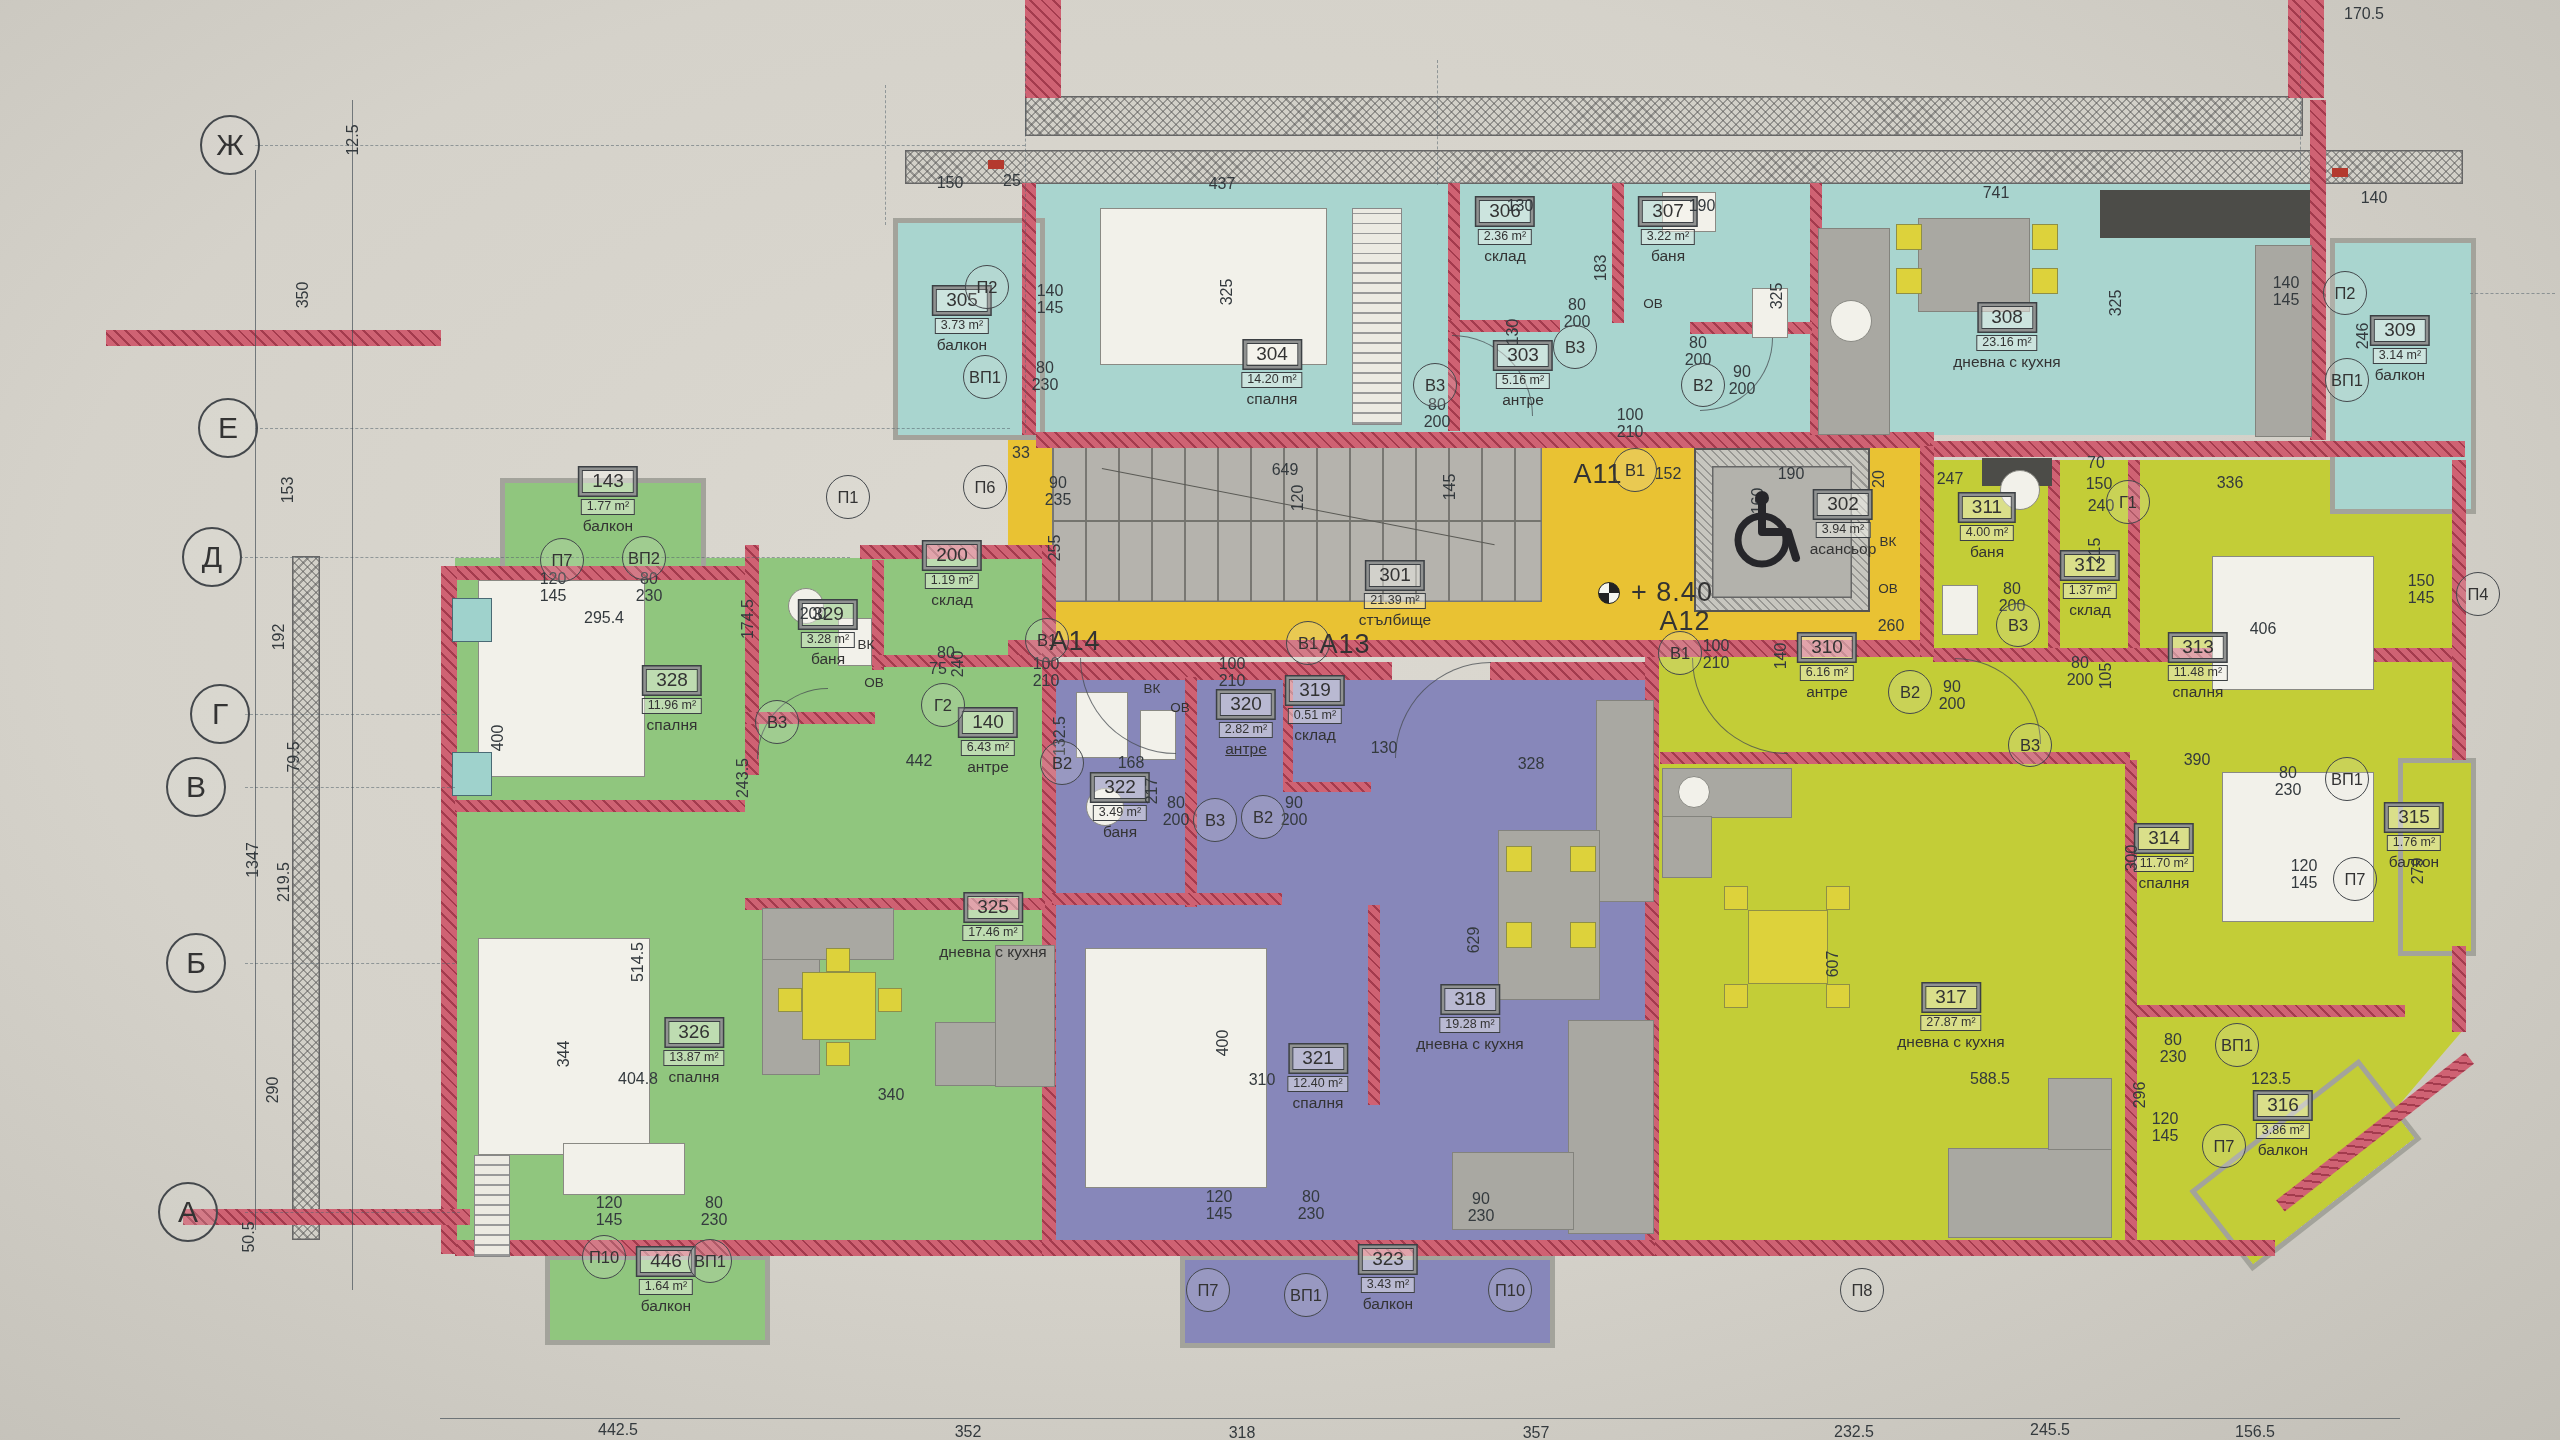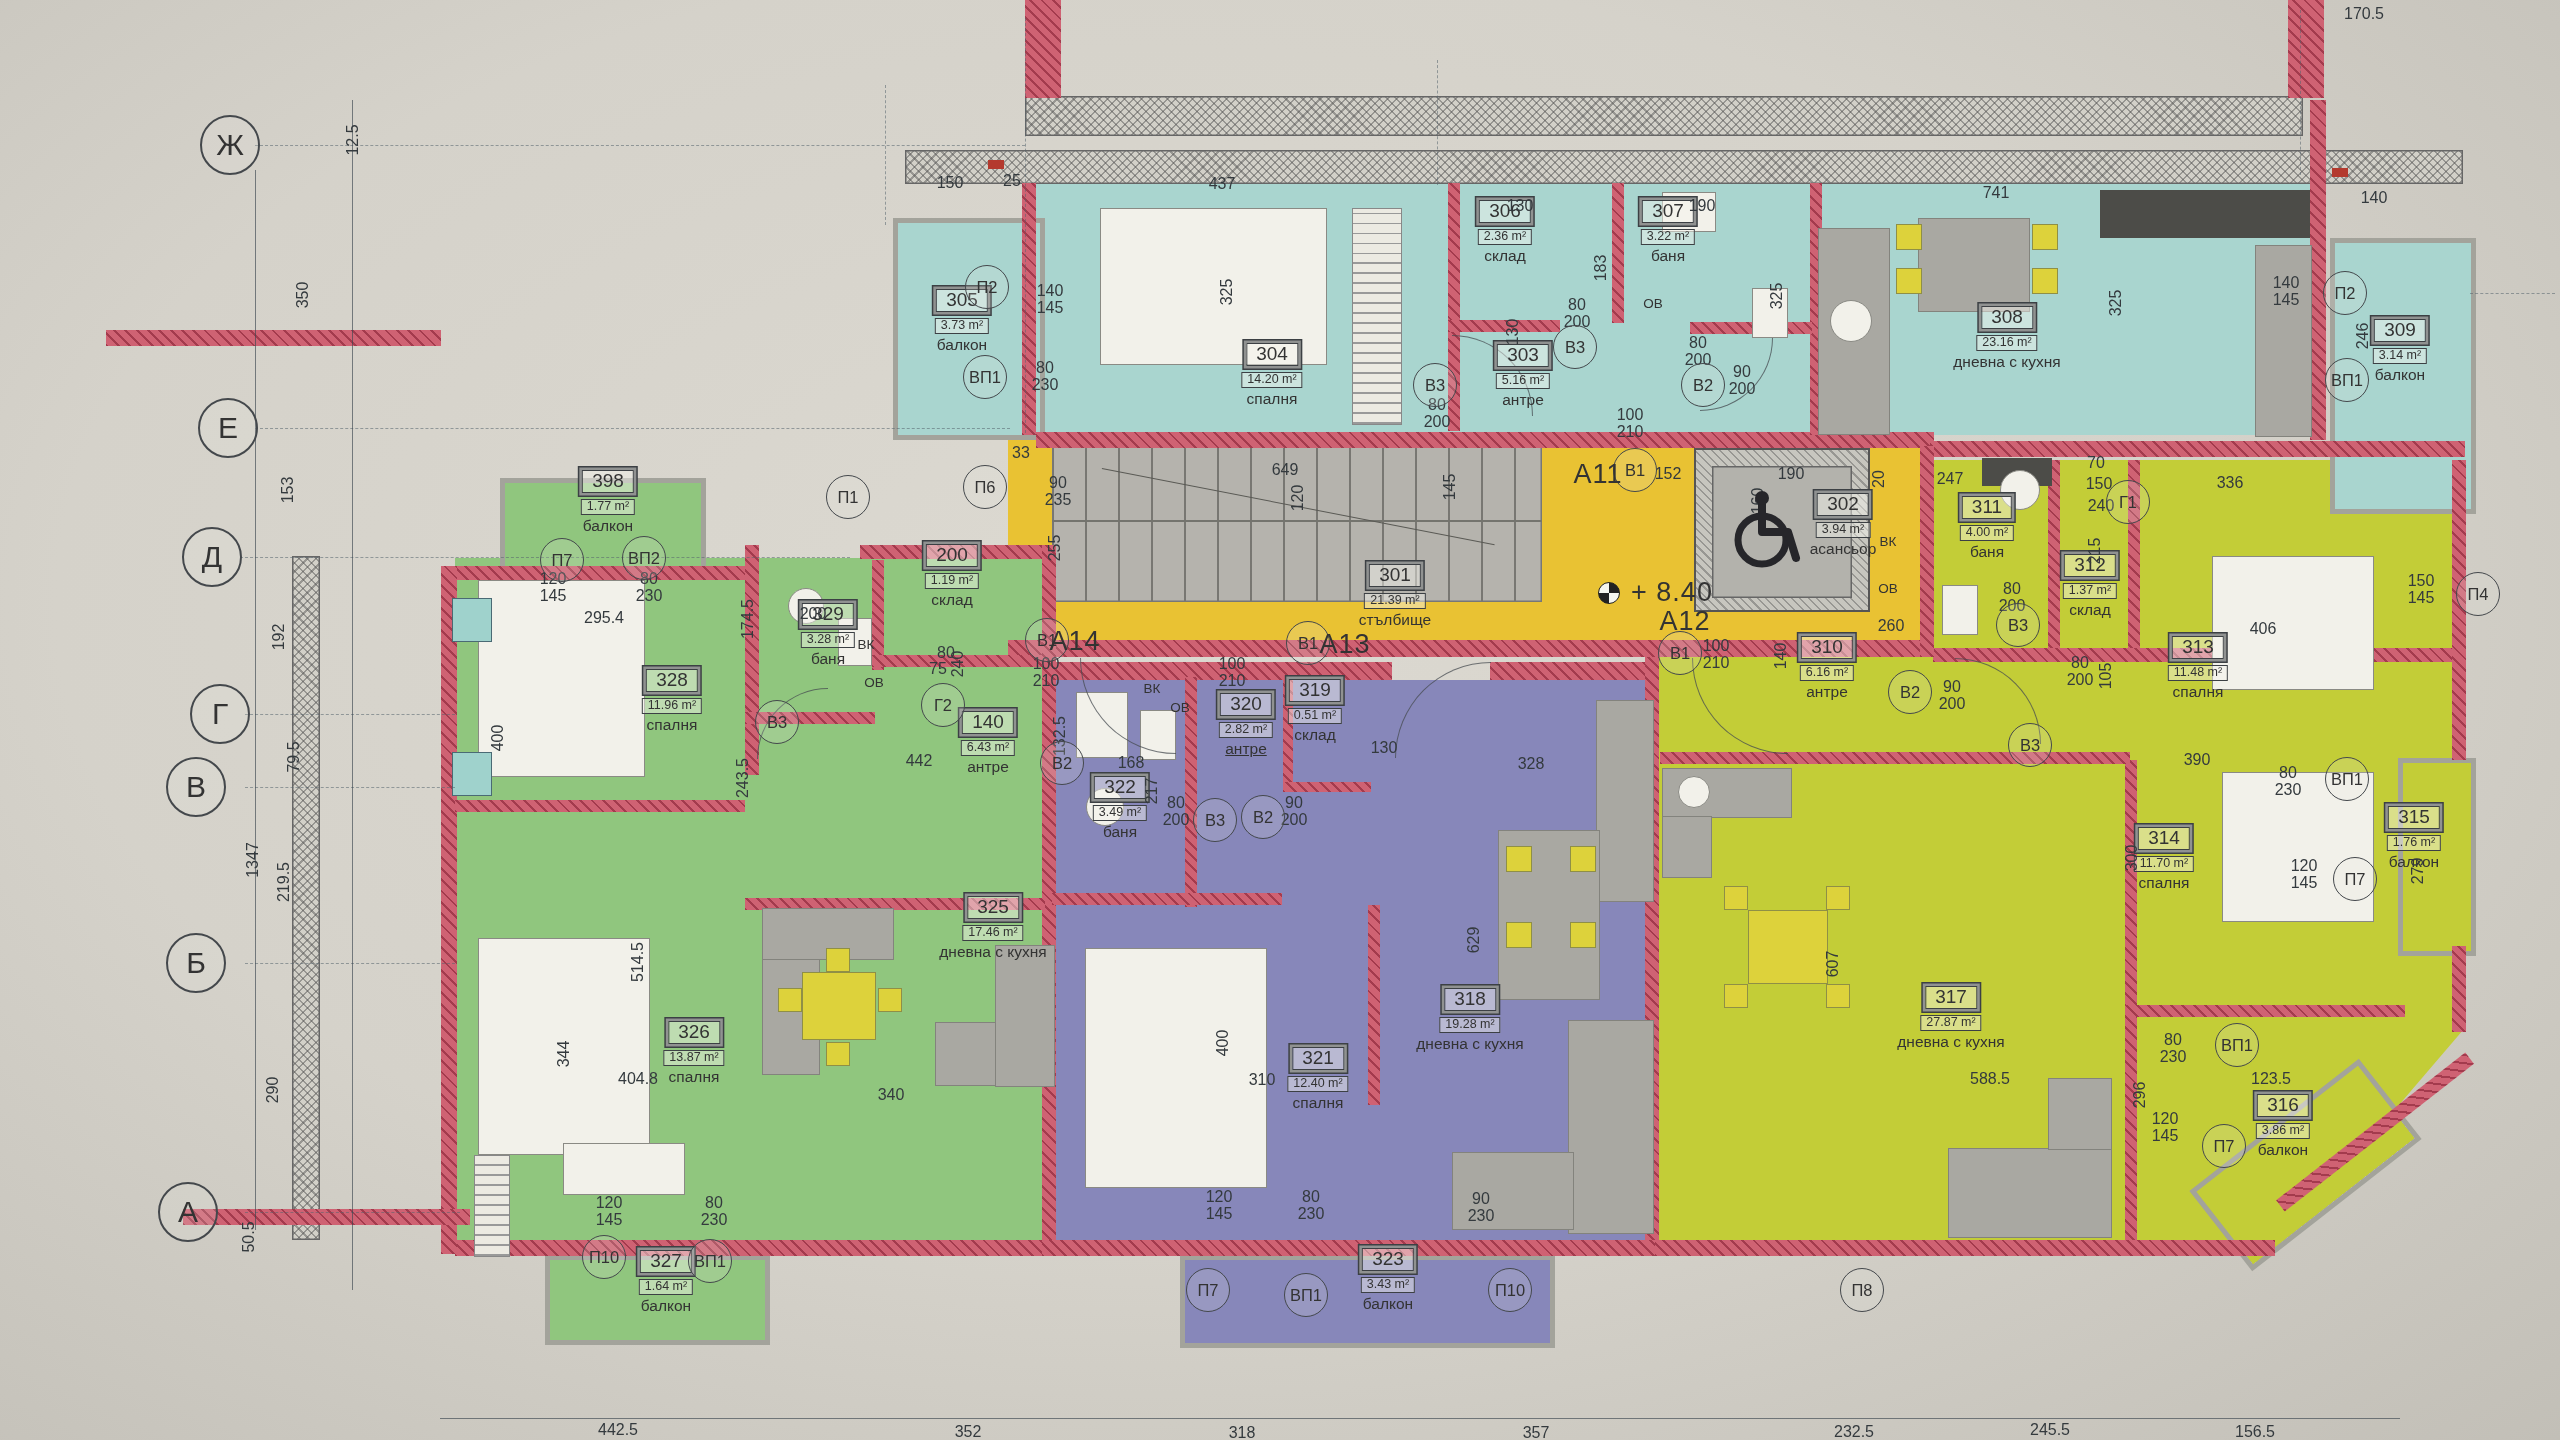--- a/index.html
+++ b/index.html
@@ -333,41 +333,41 @@
       <div><span class="no">325</span></div>
       <div><span class="ar">17.46 m²</span></div>
       <div class="nm">дневна с кухня</div>
     </div>
     <div class="rl" style="left: 694px; top: 1021px;">
       <div><span class="no">326</span></div>
       <div><span class="ar">13.87 m²</span></div>
       <div class="nm">спалня</div>
     </div>
     <div class="rl" style="left: 666px; top: 1250px;">
-      <div><span class="no">327</span></div>
+      <div><span class="no">446</span></div>
       <div><span class="ar">1.64 m²</span></div>
       <div class="nm">балкон</div>
     </div>
     <div class="rl" style="left: 672px; top: 669px;">
       <div><span class="no">328</span></div>
       <div><span class="ar">11.96 m²</span></div>
       <div class="nm">спалня</div>
     </div>
     <div class="rl" style="left: 784px; top: 603px; margin-left: 44px;">
       <div><span class="no">329</span></div>
       <div><span class="ar">3.28 m²</span></div>
       <div class="nm">баня</div>
     </div>
     <div class="rl" style="left: 952px; top: 544px;">
       <div><span class="no">200</span></div>
       <div><span class="ar">1.19 m²</span></div>
       <div class="nm">склад</div>
     </div>
     <div class="rl" style="left: 608px; top: 470px;">
-      <div><span class="no">398</span></div>
+      <div><span class="no">143</span></div>
       <div><span class="ar">1.77 m²</span></div>
       <div class="nm">балкон</div>
     </div>
     <div class="dim" style="left: 950px; top: 183px;">150</div>
     <div class="dim" style="left: 1012px; top: 181px;">25</div>
     <div class="dim" style="left: 1222px; top: 184px;">437</div>
     <div class="dim v" style="left: 1227px; top: 292px;">325</div>
     <div class="dim" style="left: 1520px; top: 206px;">130</div>
     <div class="dim v" style="left: 1601px; top: 268px;">183</div>
     <div class="dim" style="left: 1702px; top: 206px;">190</div>

